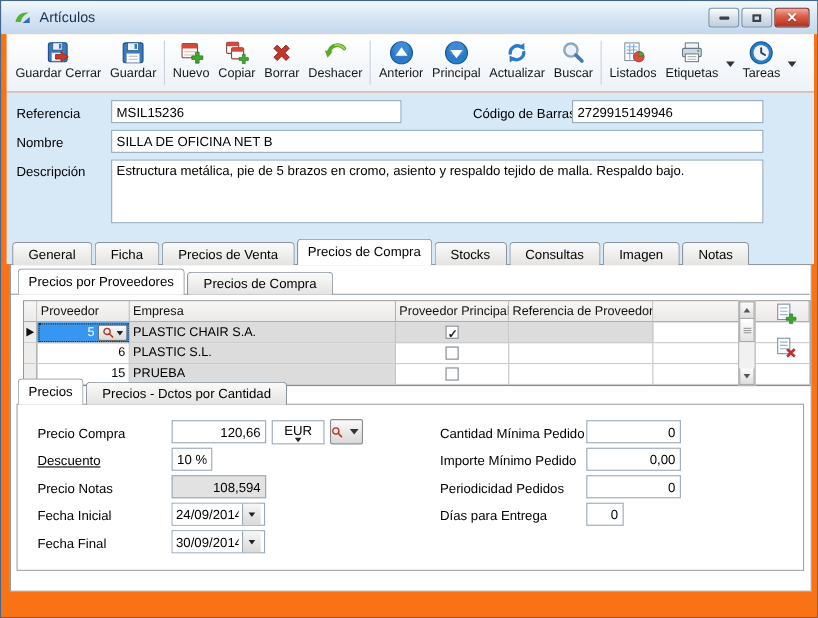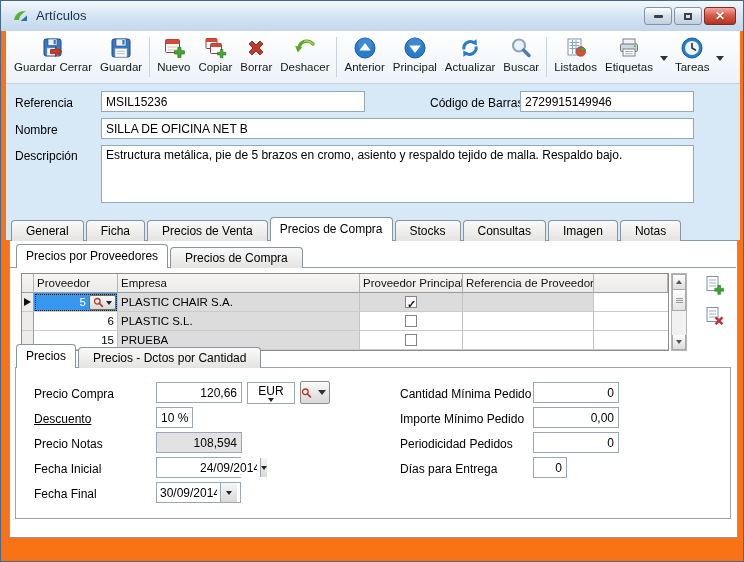--- a/index.html
+++ b/index.html
@@ -49,21 +49,21 @@
   .tab.active{background:#fff;padding:4px 9px 5px 9px;position:relative;z-index:5;}
   .maintabs{left:10px;top:217px;height:23px;}
   .subtabs{left:15px;top:245px;height:22px;}
   .pricetabs{left:15px;top:345px;height:22px;}
 
   .panel{position:absolute;left:8px;top:239px;width:729px;height:298px;background:#fff;border:1px solid #929a9f;}
   .sheetline{position:absolute;left:9px;top:266px;width:726px;height:0;border-top:1px solid #98a0a8;z-index:1;}
   .groupbox{position:absolute;left:14px;top:366px;width:716px;height:152px;background:#fff;border:1px solid #a3a3a3;z-index:1;}
 
   
-  .grid{position:absolute;left:20px;top:272px;width:648px;height:78px;border:1px solid #8c8c8c;background:#fff;z-index:2;font-size:11.5px;}
+  .grid{position:absolute;left:20px;top:272px;width:716px;height:78px;border:1px solid #8c8c8c;background:#fff;z-index:2;font-size:11.5px;}
   .g-row{display:flex;height:19px;}
   .g-cell{border-right:1px solid #c3c3c3;border-bottom:1px solid #cbcbcb;height:19px;
     line-height:18px;padding:0 3px;overflow:hidden;white-space:nowrap;}
   .g-head .g-cell{background:linear-gradient(#f7f6f5,#eceae8);border-right:1px solid #b2b2b2;border-bottom:1px solid #9b9b9b;color:#111;}
   .c-ind{width:12px;flex:0 0 12px;padding:0;background:#edecea;border-right:1px solid #9b9b9b;display:flex;align-items:center;justify-content:center;}
   .c-prov{width:84px;flex:0 0 84px;}
   .c-emp{width:242px;flex:0 0 242px;}
   .c-prin{width:103px;flex:0 0 103px;}
   .c-ref{width:131px;flex:0 0 131px;}
   .c-fill{flex:1;border-right:none;}
@@ -414,21 +414,21 @@
     <span class="darr"></span>
   </div>
 
   <span class="flabel" style="left:33px;top:411px;z-index:2;text-decoration:underline;">Descuento</span>
   <input class="ginput" style="left: 155px; top: 406px; width: 37px; height: 21px;" value="10 %">
 
   <span class="flabel" style="left:33px;top:436px;z-index:2;">Precio Notas</span>
   <input class="ginput ro num" style="left: 155px; top: 431px; width: 86px; height: 21px;" readonly="" value="108,594">
 
   <span class="flabel" style="left:33px;top:461px;z-index:2;">Fecha Inicial</span>
-  <div class="datecombo" style="left:155px;top:456px;width:85px;height:21px;padding-left:40px;">
+  <div class="datecombo" style="left:155px;top:456px;width:85px;height:21px;">
     <input value="24/09/2014" style="">
     <span class="dd">
         <span class="darr"></span>
       </span>
   </div>
 
   <span class="flabel" style="left:33px;top:486px;z-index:2;">Fecha Final</span>
   <div class="datecombo" style="left:155px;top:481px;width:85px;height:21px;">
     <input value="30/09/2014" style="">
     <span class="dd">

